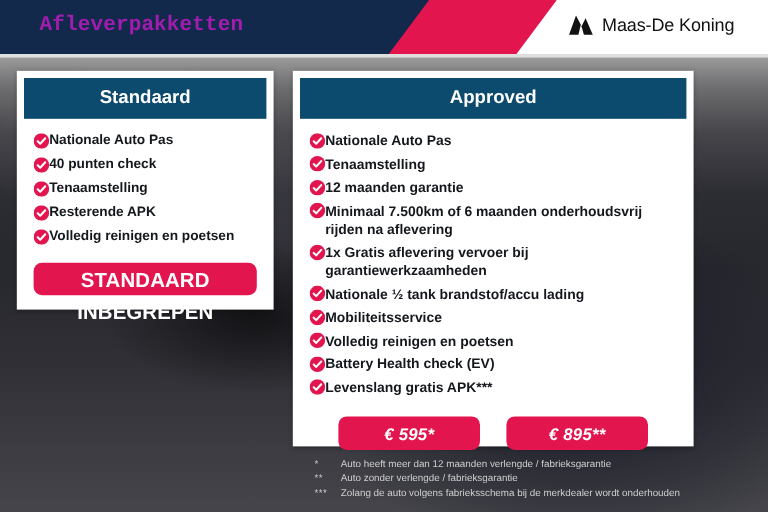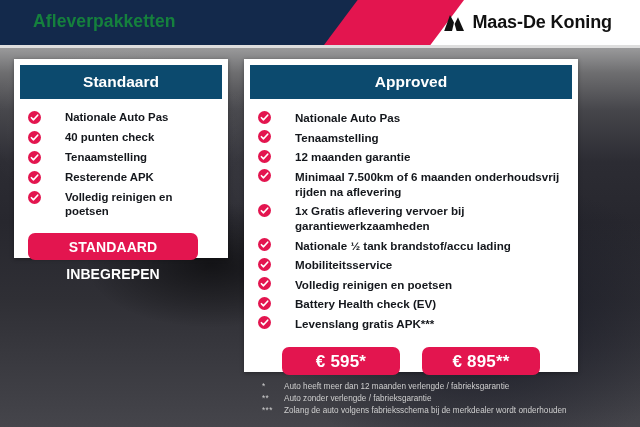--- a/index.html
+++ b/index.html
@@ -62,40 +62,41 @@
     top: 0; left: 324px;
     width: 140px;
     height: 45px;
     background: #e3154f;
     clip-path: polygon(24% 0, 100% 0, 76% 100%, 0 100%);
   }
   .header-title {
     position: absolute;
     left: 33px;
     top: 11px;
-    color: #15803d;
+    color: #a21caf;
     font-size: 17.5px;
     font-weight: bold;
     letter-spacing: 0.1px;
+    font-family: Liberation Mono, monospace;
   }
   .brand {
     position: absolute;
     right: 28px;
     top: 12px;
     display: flex;
     align-items: center;
     gap: 7px;
   }
   .brand-mark {
     display: block;
   }
   .brand-name {
     color: #111111;
-    font-size: 18px;
-    font-weight: bold;
+    font-size: 15px;
+    font-weight: normal;
     letter-spacing: -0.1px;
   }
   .header-rule {
     position: absolute;
     left: 0;
     top: 45px;
     width: 640px;
     height: 3px;
     background: #dedede;
     z-index: 5;
@@ -133,21 +134,21 @@
     padding: 11px 0 0 0;
   }
   .feature-list {
     list-style: none;
     margin: 0;
     padding: 0 10px 0 14px;
   }
   .feature {
     display: flex;
     align-items: flex-start;
-    gap: 24px;
+    gap: 0;
     margin-bottom: 6px;
   }
   .feature-text {
     color: #14171c;
     font-size: 11.4px;
     font-weight: bold;
     line-height: 14px;
     padding-top: 0px;
   }
   .card-right .feature { margin-bottom: 4.5px; }
@@ -167,39 +168,40 @@
     background: #e3154f;
     color: #ffffff;
     font-weight: bold;
     text-align: center;
     border-radius: 7px;
     border: none;
     cursor: pointer;
     font-family: "Liberation Sans", sans-serif;
   }
   .std-btn {
-    width: 170px;
+    width: 186px;
     height: 27px;
     line-height: 27px;
-    font-size: 14px;
+    font-size: 17px;
     letter-spacing: 0.1px;
   }
 
   .price-row {
     display: flex;
     gap: 22px;
     justify-content: center;
     padding: 12px 0 0 0;
   }
   .price-btn {
     width: 118px;
     height: 28px;
     line-height: 28px;
-    font-size: 17px;
+    font-size: 14px;
     letter-spacing: 0.2px;
+    font-style: italic;
   }
 
   
   .footnotes {
     position: absolute;
     left: 262px;
     top: 381px;
     width: 370px;
   }
   .footnote {

